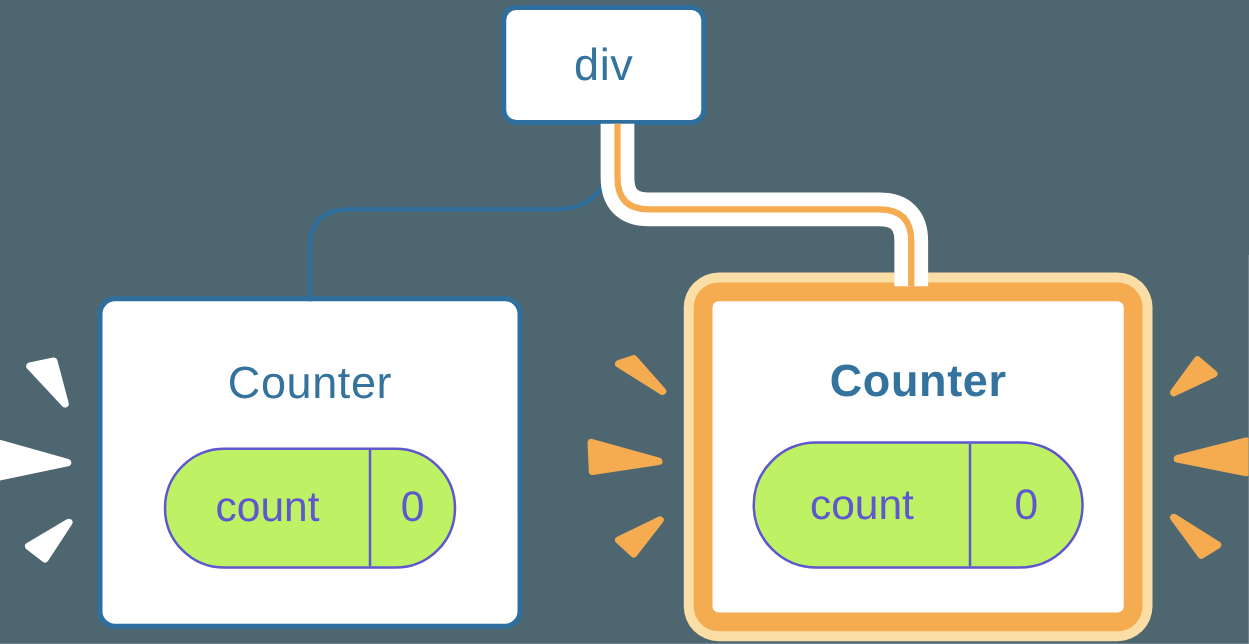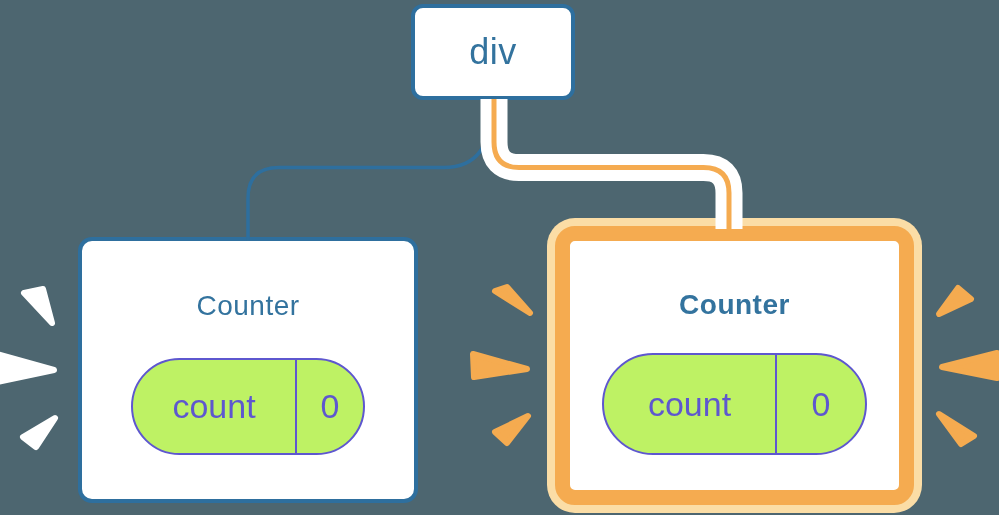--- a/index.html
+++ b/index.html
@@ -13,32 +13,32 @@
   }
   html,body{margin:0;padding:0;}
   body{font-family:"Liberation Sans","DejaVu Sans",sans-serif;}
   .stage{
     position:relative;width:999px;height:515px;overflow:hidden;
     background:var(--background);
   }
   .layer{position:absolute;left:0;top:0;z-index:5;pointer-events:none;}
   .node{position:absolute;background:#fff;box-sizing:border-box;z-index:1;}
   .root-node{
-    left:411px;top:4px;width:164px;height:96px;
+    left:401px;top:4px;width:164px;height:96px;
     border:4px solid var(--node-blue);border-radius:12px;
     display:flex;align-items:center;justify-content:center;
     font-size:36px;color:var(--text-blue);letter-spacing:.5px;
   }
   .counter-box{
     border:4px solid var(--node-blue);border-radius:14px;
     display:flex;flex-direction:column;align-items:center;
   }
   .counter-left{left:78px;top:237px;width:340px;height:266px;padding-top:43px;}
   .counter-title{
-    font-size:28px;line-height:44px;color:var(--text-blue);letter-spacing:.5px;
+    font-size:36px;line-height:44px;color:var(--text-blue);letter-spacing:.5px;
   }
   .counter-left .counter-title{margin-bottom:30px;}
   .highlight-wrap{
     position:absolute;left:547px;top:218px;width:375px;height:295px;
     background:var(--highlight-orange-light);border-radius:28px;
     padding:8px;box-sizing:border-box;z-index:1;
   }
   .highlight-inner{
     width:100%;height:100%;box-sizing:border-box;background:#fff;
     border:15px solid var(--highlight-orange);border-radius:20px;

